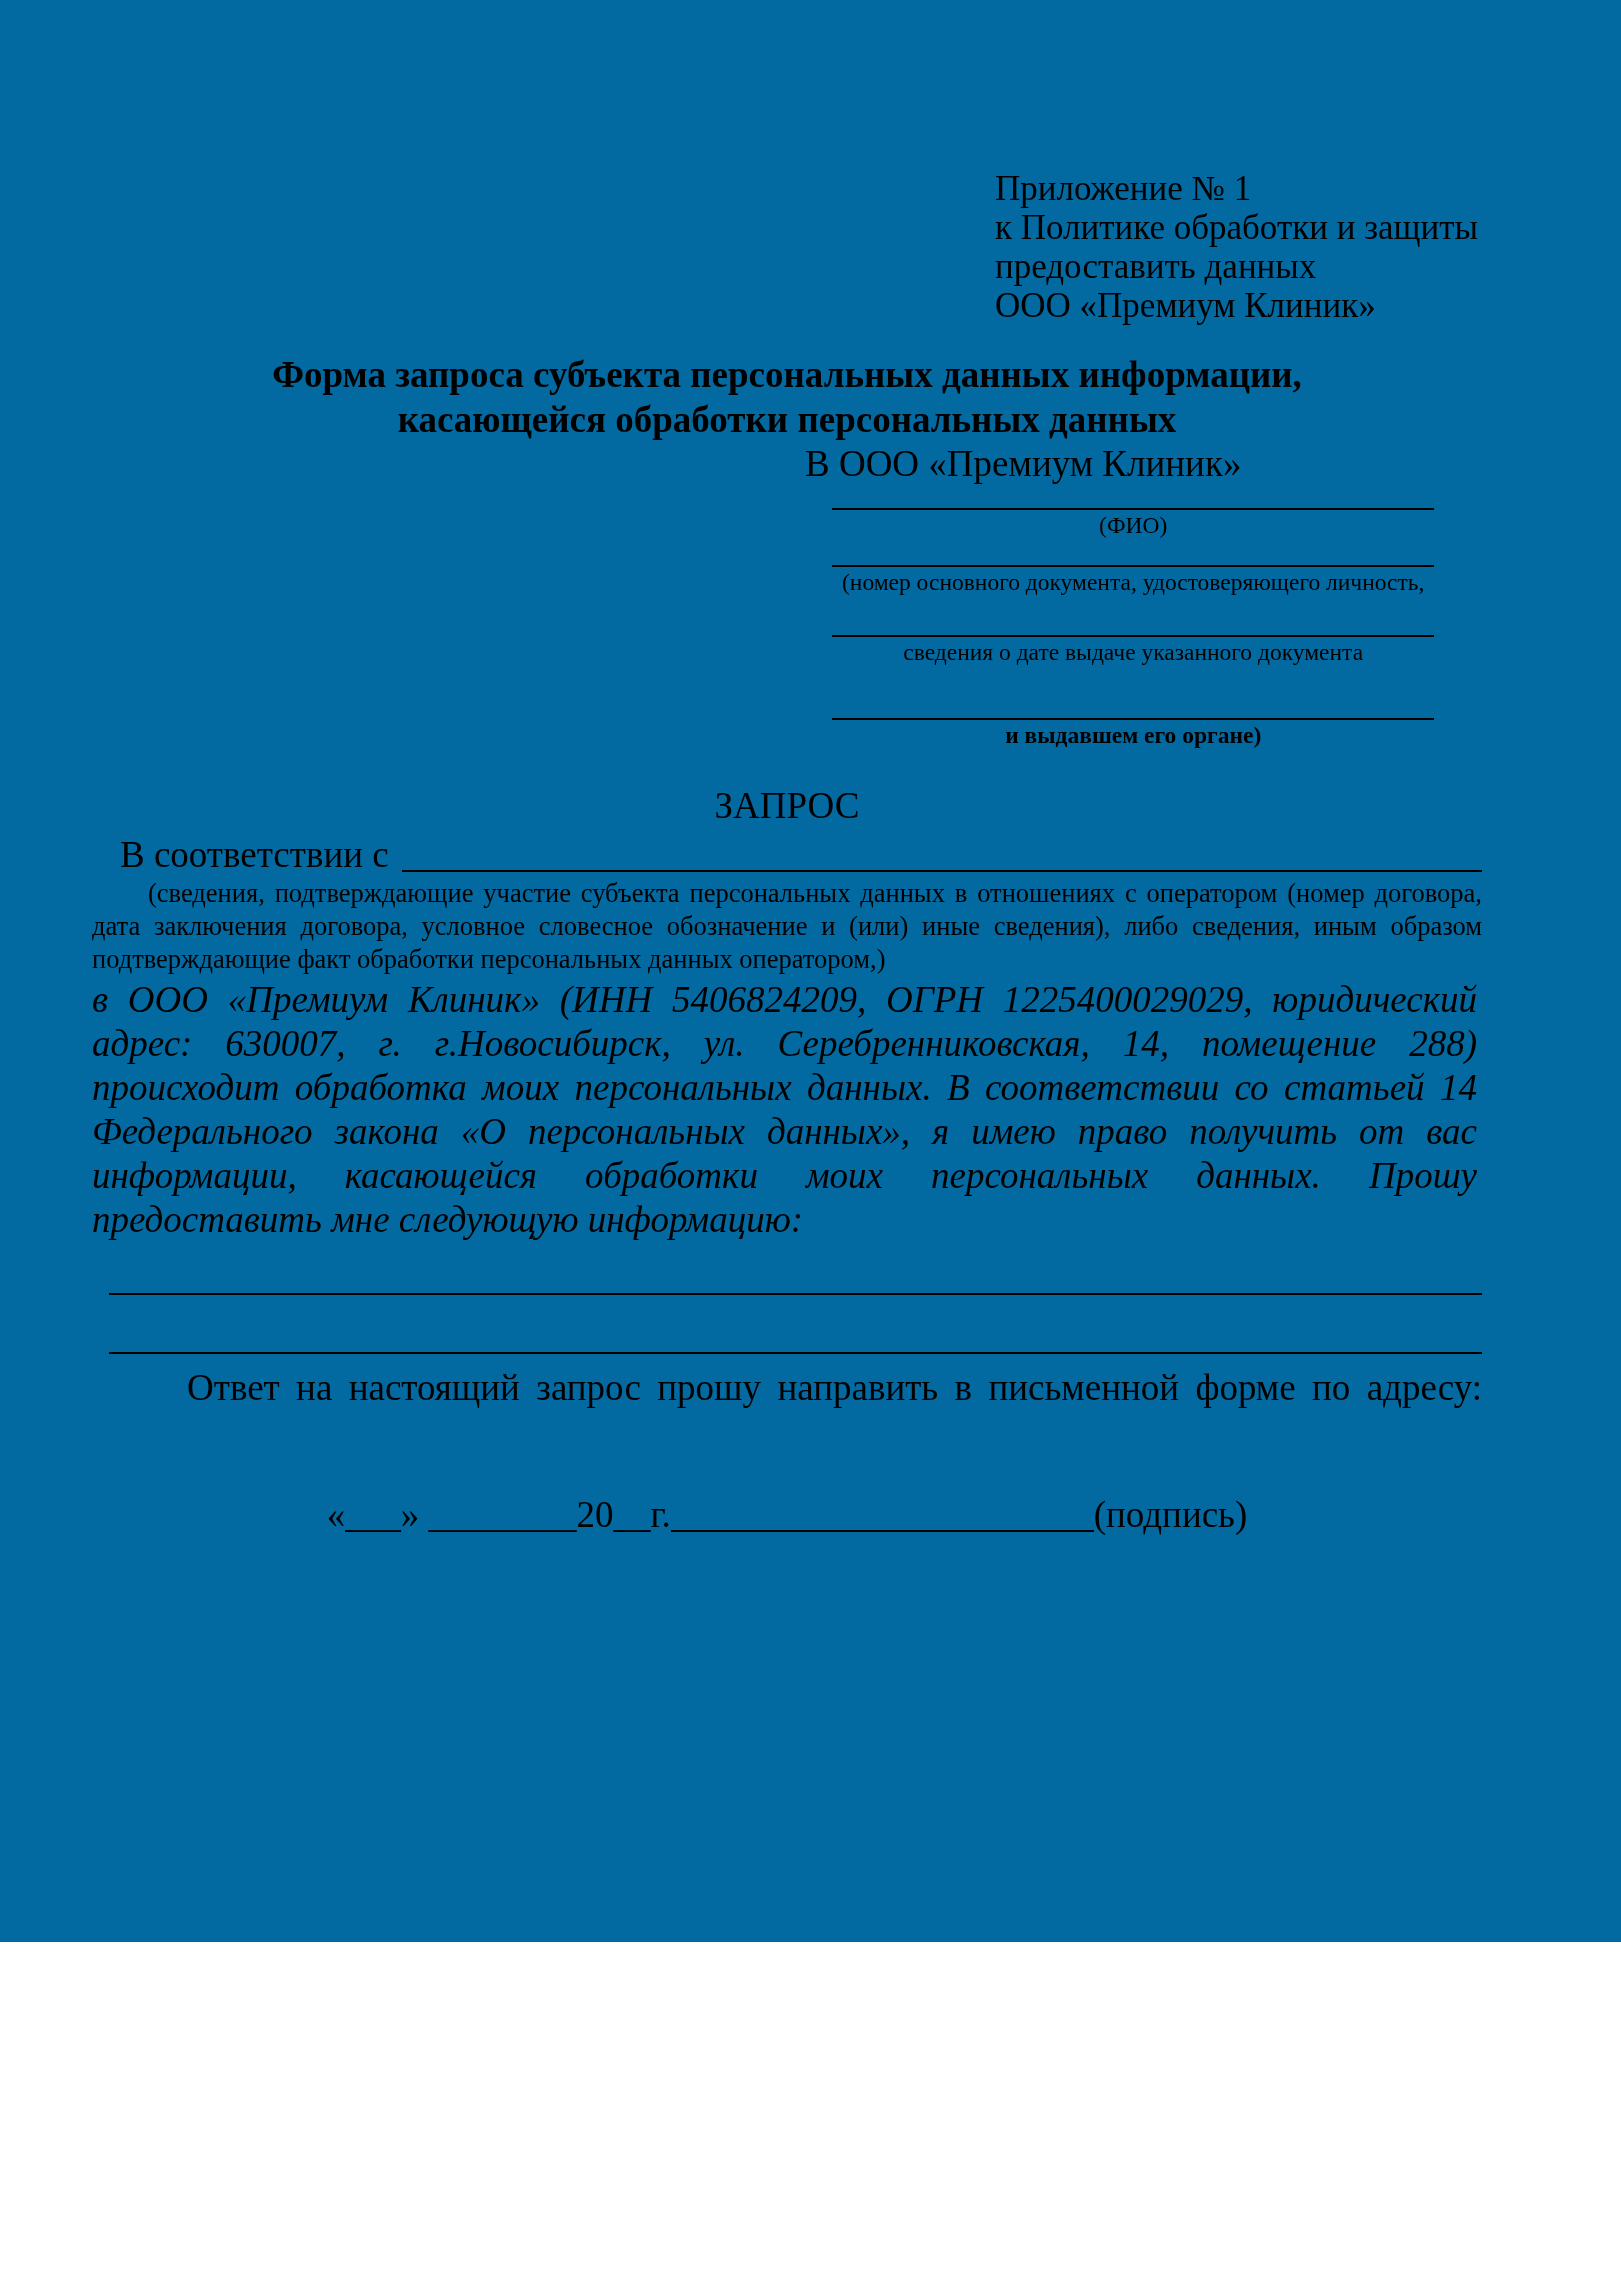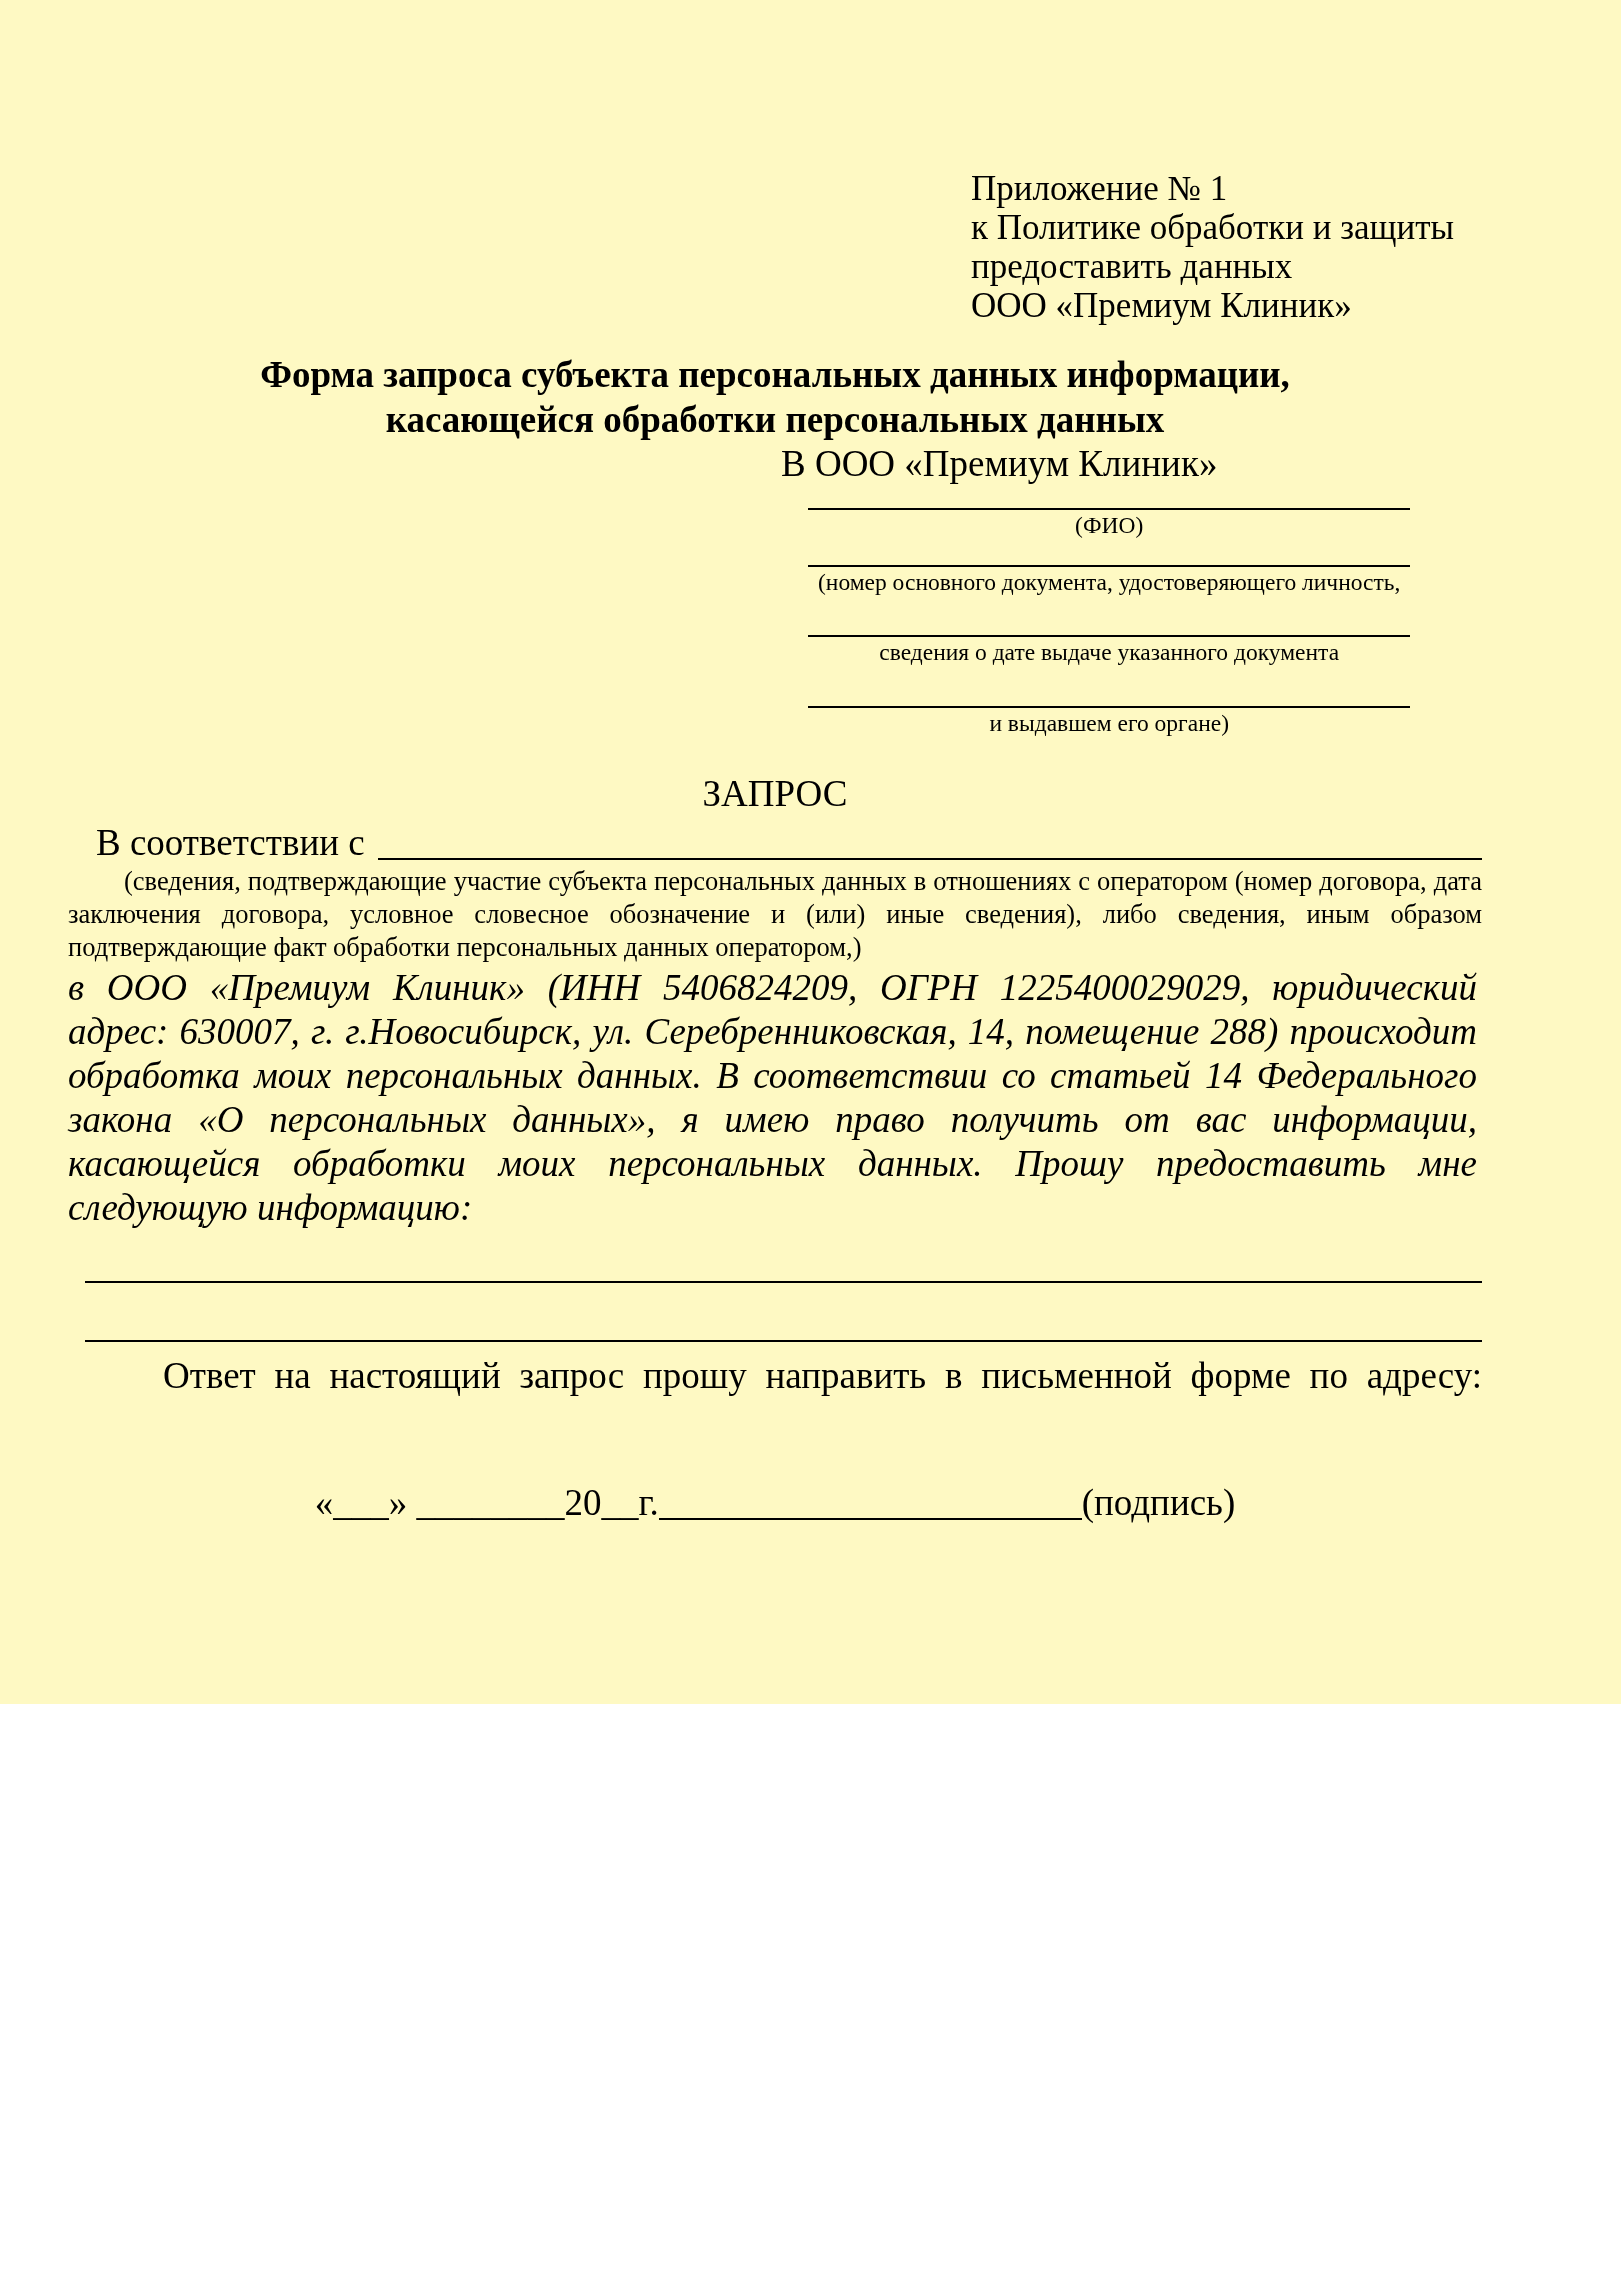--- a/index.html
+++ b/index.html
@@ -1,46 +1,46 @@
 <!DOCTYPE html>
 <html lang="ru"><head>
 <meta charset="utf-8">
 <style>
   * { box-sizing: border-box; }
   html, body { margin: 0; padding: 0; background: #ffffff; }
   .page {
     position: relative;
     width: 1621px;
-    height: 1704px;
+    height: 1942px;
     margin: 0 auto;
-    background: #fef9c3;
+    background: #0369a1;
     color: #000000;
     font-family: "Liberation Serif", "DejaVu Serif", serif;
     font-size: 37px;
     line-height: 44px;
-    padding: 169px 139px 0 68px;
+    padding: 169px 139px 0 92px;
     overflow: hidden;
   }
 
   
   .appendix { margin-left: 903px; font-size: 35px; line-height: 39px; }
 
   
   .form-title { margin-top: 27.4px; text-align: center; font-weight: bold; font-size: 37px; line-height: 45px; }
 
   
   .addressee { margin-left: 713px; width: 629px; }
   .addressee .to, .addressee .from { font-size: 37px; line-height: 44px; }
   .field { margin-left: 27.4px; }
   .field .rule { border-bottom: 2.9px solid #000; height: 0; }
   .field .caption { font-size: 23.5px; line-height: 27.4px; text-align: center; padding-top: 2px; }
   .field.f1 { margin-top: 21.6px; }
   .field.f2 { margin-top: 25.5px; }
   .field.f3 { margin-top: 39px; }
-  .field.f4 { margin-top: 39px; }
+  .field.f4 { margin-top: 51px; font-weight: bold; }
 
   .zapros { margin-top: 35px; text-align: center; font-size: 37px; line-height: 44px; }
 
   .intro-row { display: flex; align-items: flex-end; margin-top: 4.9px; }
   .intro-row .prefix { margin-left: 28px; white-space: nowrap; }
   .fill { flex: 1; border-bottom: 2.9px solid #000; margin-bottom: 4.9px; }
   .intro-row .fill { margin-left: 13.7px; }
 
   .footnote { font-size: 26.5px; line-height: 33px; text-align: justify; text-indent: 56px; margin: 0; }
 

